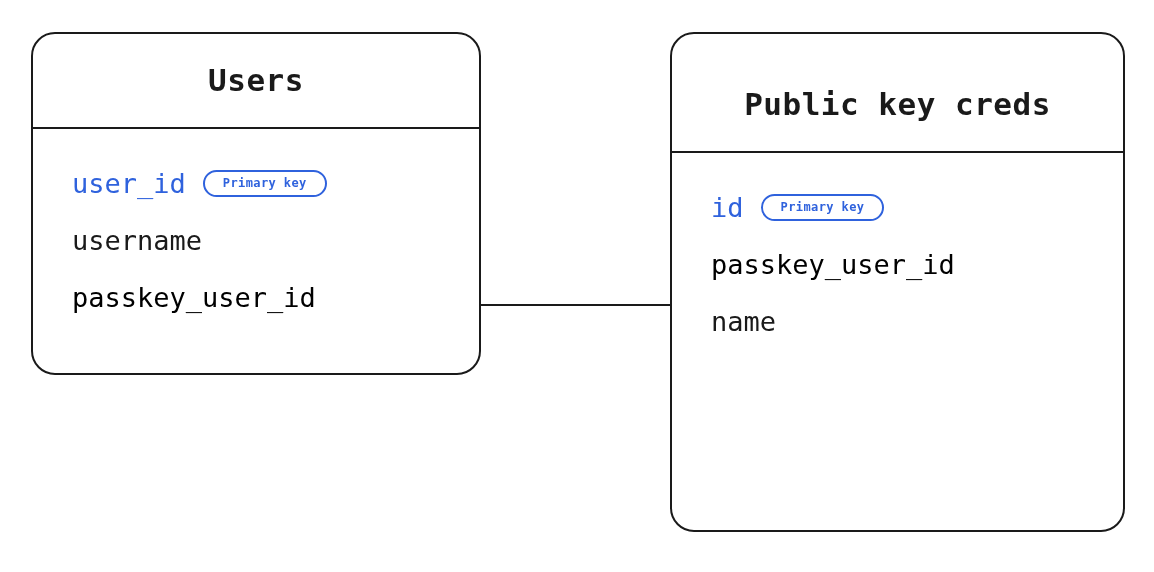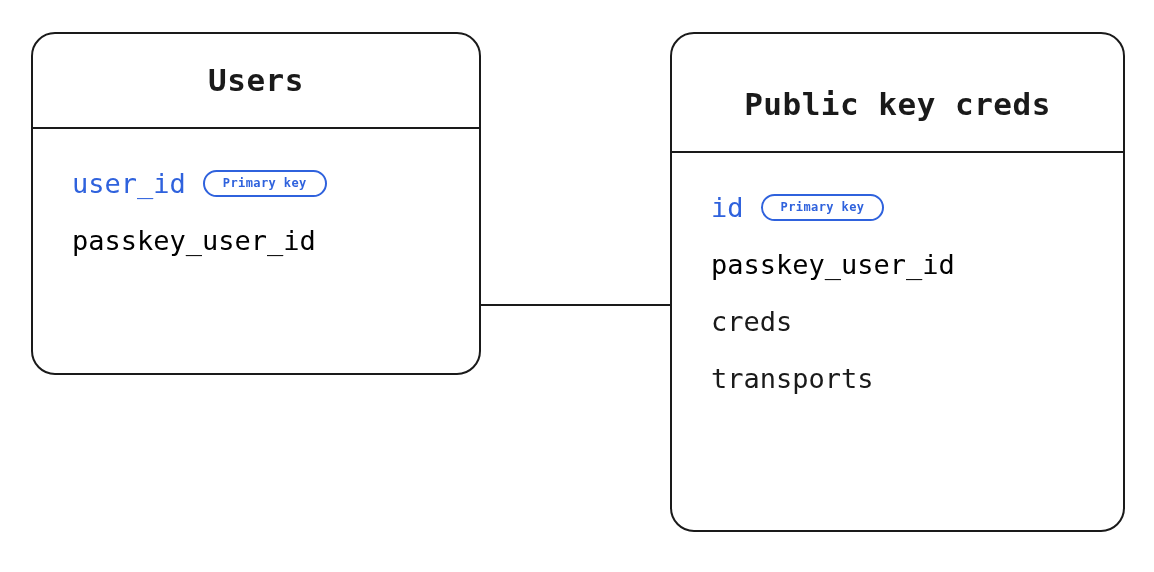--- a/index.html
+++ b/index.html
@@ -104,37 +104,37 @@
     <div class="entity" style="left: 31px; top: 32px; width: 450px; height: 343px;">
       <div class="entity-header" style="height: 95px;">
         <div class="entity-title">Users</div>
       </div>
       <div class="entity-body">
         <div class="field-row">
           <span class="field-name pk">user_id</span>
           <span class="pk-badge">Primary key</span>
         </div>
         <div class="field-row">
+          <span class="field-name">username</span>
+        </div>
+        <div class="field-row">
           <span class="field-name fk">passkey_user_id</span>
         </div>
       </div>
     </div>
     <div class="entity" style="left: 670px; top: 32px; width: 455px; height: 500px;">
       <div class="entity-header" style="height: 95px; margin-top: 24px;">
         <div class="entity-title">Public key creds</div>
       </div>
       <div class="entity-body">
         <div class="field-row">
           <span class="field-name pk">id</span>
           <span class="pk-badge">Primary key</span>
         </div>
         <div class="field-row">
           <span class="field-name fk">passkey_user_id</span>
         </div>
         <div class="field-row">
-          <span class="field-name">creds</span>
-        </div>
-        <div class="field-row">
-          <span class="field-name">transports</span>
+          <span class="field-name">name</span>
         </div>
       </div>
     </div>
   </div>
 
 </body></html>

